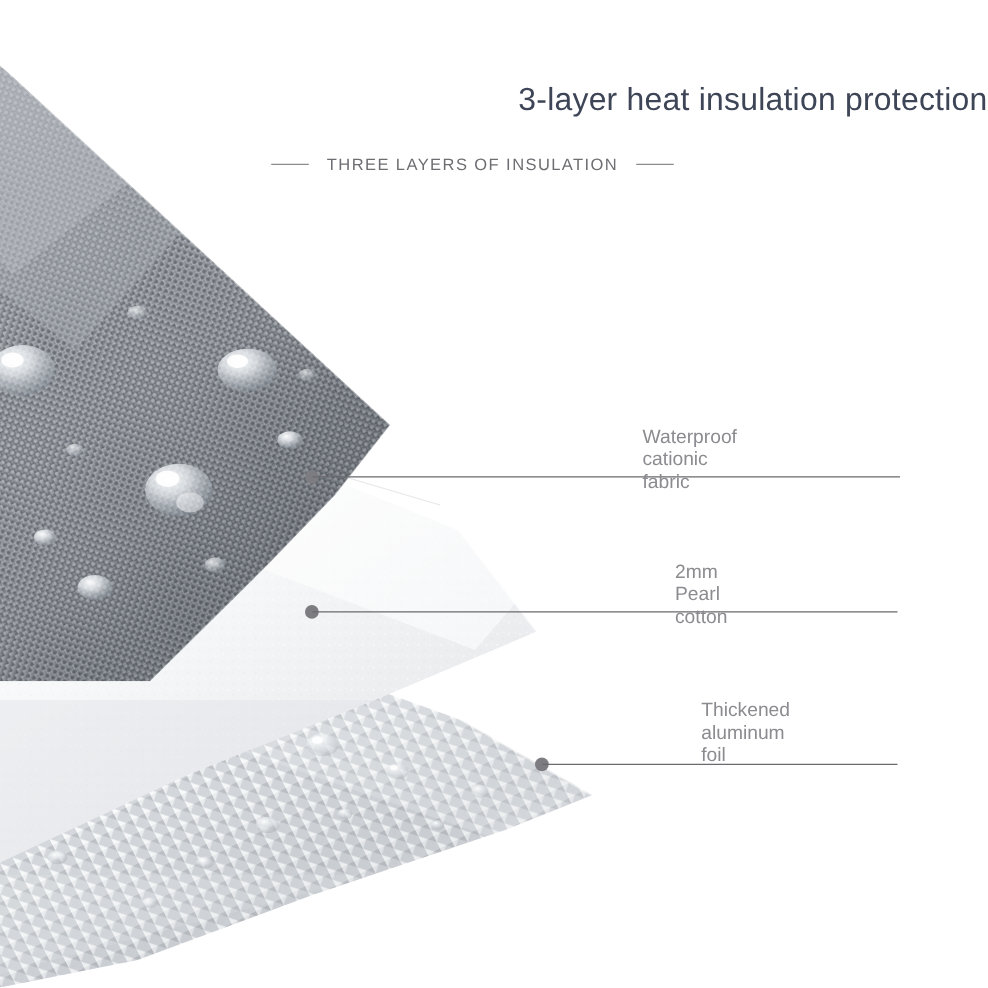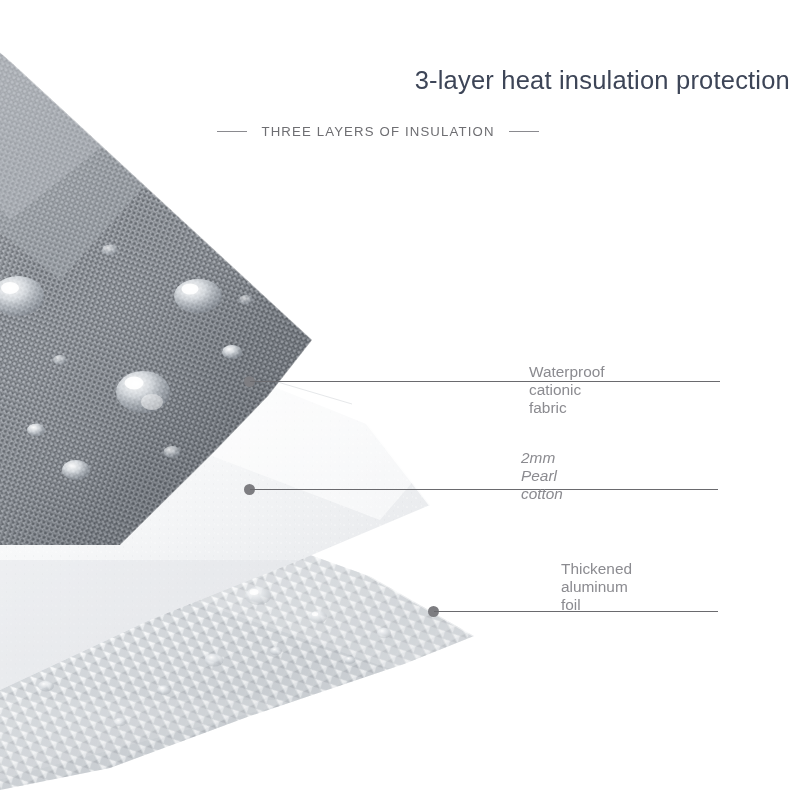--- a/index.html
+++ b/index.html
@@ -242,27 +242,27 @@
 
   <div class="subtitle-row">
     <span class="sub-dash"></span>
     <span class="subtitle">THREE LAYERS OF INSULATION</span>
     <span class="sub-dash"></span>
   </div>
 
   <div class="callout">
     <span class="leader-dot" style="left:244px; top:376px;"></span>
     <span class="leader" style="left:250px; top:381px; width:470px;"></span>
-    <span class="callout-label" style="left:529px; top:341px;margin-top:22px;">Waterproof cationic fabric</span>
+    <span class="callout-label" style="left:514px; top:341px;">Waterproof cationic fabric</span>
   </div>
 
   <div class="callout">
     <span class="leader-dot" style="left:244px; top:484px;"></span>
     <span class="leader" style="left:250px; top:489px; width:468px;"></span>
-    <span class="callout-label" style="left:521px; top:449px;font-style:italic;">2mm Pearl cotton</span>
+    <span class="callout-label" style="left:540px; top:449px;">2mm Pearl cotton</span>
   </div>
 
   <div class="callout">
     <span class="leader-dot" style="left:428px; top:606px;"></span>
     <span class="leader" style="left:434px; top:611px; width:284px;"></span>
     <span class="callout-label" style="left:545px; top:560px;margin-left:16px;">Thickened
 aluminum foil</span>
   </div>
 
 </div>

